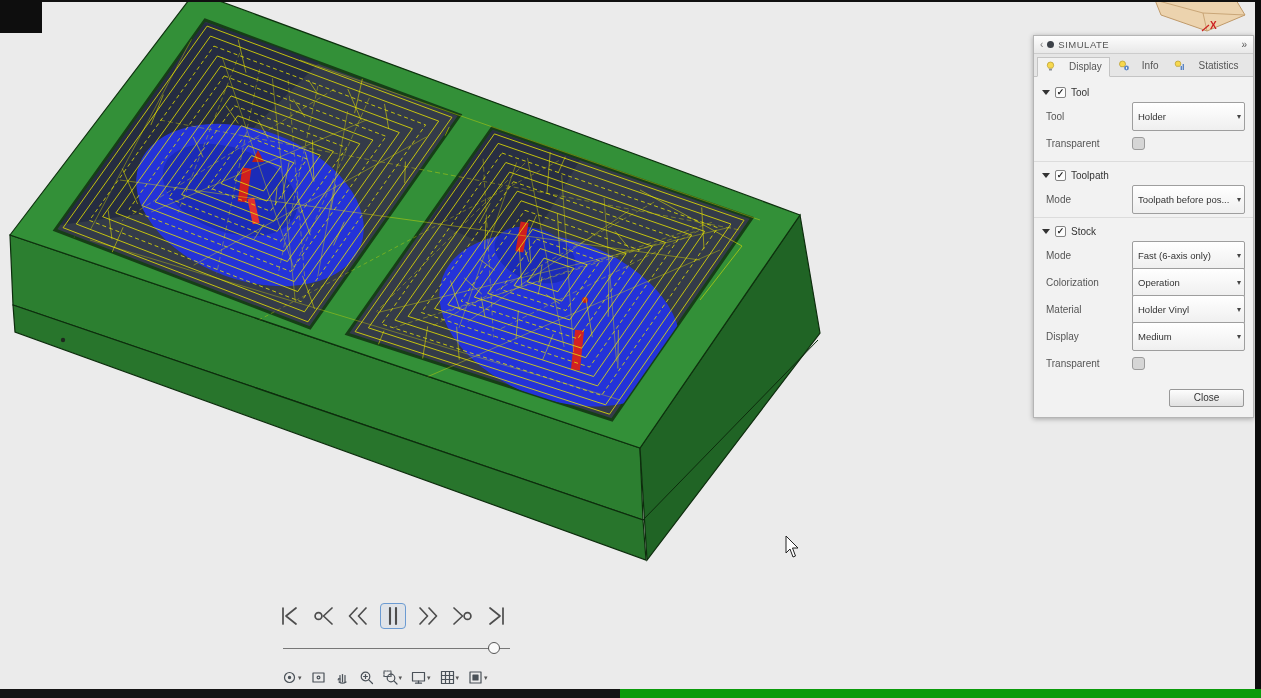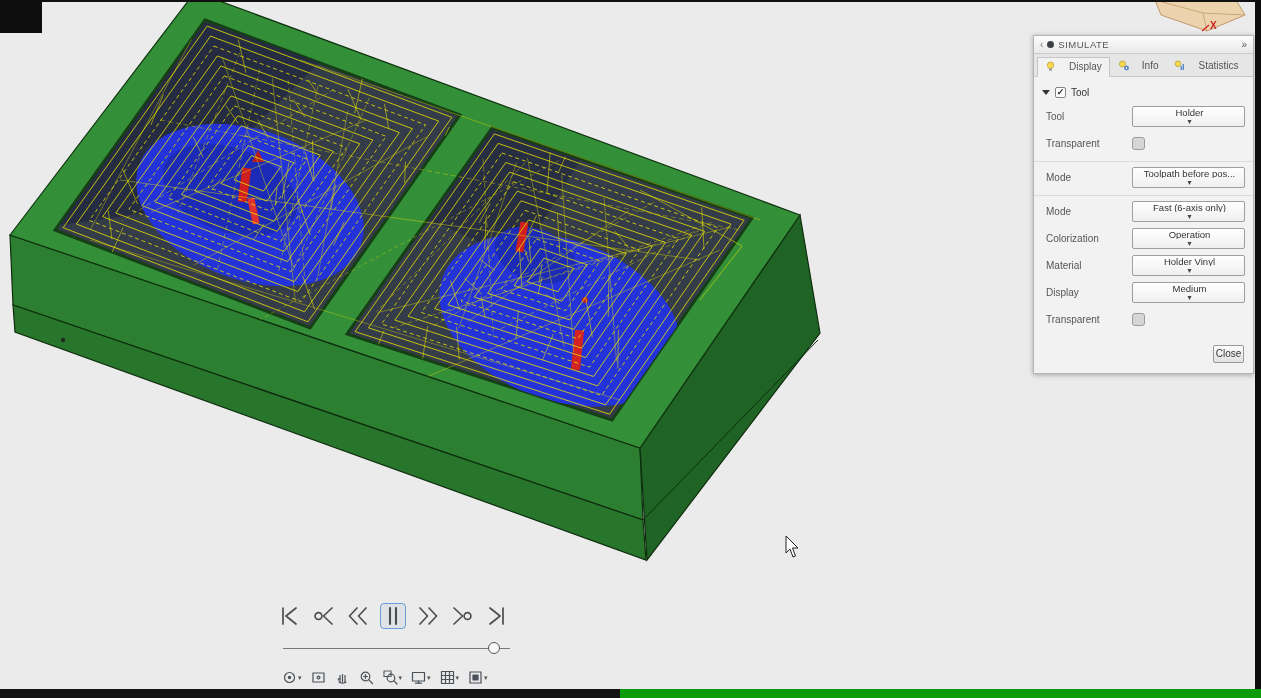--- a/index.html
+++ b/index.html
@@ -41,28 +41,28 @@
   .tri { width:0; height:0; border-left:4px solid transparent; border-right:4px solid transparent;
     border-top:5px solid #333; }
   .cb { width:11px; height:11px; border:1px solid #848484; background:#fdfdfd; border-radius:2px;
     font-size:9px; line-height:9px; text-align:center; color:#222; font-weight:bold; }
   .cb[data-checked="true"]::after { content:"✓"; }
   .cb.big { width:13px; height:13px; background:#d6d6d6; border-color:#9b9b9b; border-radius:3px; }
   .section-title { color:#333; }
   .row { display:flex; align-items:center; padding:0 8px 0 12px; height:27px; }
   .row-label { flex:1; color:#555; }
   .ctrl { width:113px; display:flex; align-items:center; }
-  .select { width:113px; height:21px; background:linear-gradient(#ffffff,#efefef);
+  .select { width:113px; height:29px; background:linear-gradient(#ffffff,#efefef);
     border:1px solid #9e9e9e; border-radius:2px; display:flex; align-items:center;
-    font-size:9.5px; color:#333; padding:0 3px 0 5px;flex-direction:column; }
+    font-size:9.5px; color:#333; padding:0 3px 0 5px; }
   .select .val { flex:1; white-space:nowrap; overflow:hidden; }
   .select .arr { color:#444; font-size:8px; }
   .sep { border-top:1px solid #dcdcdc; margin:4px 0 2px; }
   .close-row { display:flex; justify-content:flex-end; padding:12px 9px 2px; }
-  .btn-close { width:31px; height:18px; background:linear-gradient(#fdfdfd,#e1e1e1);
+  .btn-close { width:75px; height:18px; background:linear-gradient(#fdfdfd,#e1e1e1);
     border:1px solid #989898; border-radius:2px; font-size:10px; color:#333;
     text-align:center; line-height:16px; }
 
   
   .playback { position:absolute; left:278px; top:603px; z-index:4;
     display:flex; gap:10px; align-items:center; }
   .pb-btn { display:flex; align-items:center; justify-content:center; }
   .pb-btn svg { stroke:#4d4d4d; stroke-width:1.7; fill:none; stroke-linecap:round; stroke-linejoin:round; }
   .pause-wrap { border:1.5px solid #6b9bd2; border-radius:4px; background:rgba(120,160,210,.10); padding:0 2px; }
 
@@ -314,30 +314,40 @@
       </div>
       <div class="row">
         <span class="row-label">Transparent</span>
         <div class="ctrl">
           <span class="cb big" data-checked="false"></span>
         </div>
       </div>
 
       <div class="sep"></div>
 
+      <div class="section-header">
+        <span class="tri"></span>
+        <span class="cb" data-checked="true"></span>
+        <span class="section-title">Toolpath</span>
+      </div>
       <div class="row">
         <span class="row-label">Mode</span>
         <div class="select">
           <span class="val">Toolpath before pos...</span>
           <span class="arr">▾</span>
         </div>
       </div>
 
       <div class="sep"></div>
 
+      <div class="section-header">
+        <span class="tri"></span>
+        <span class="cb" data-checked="true"></span>
+        <span class="section-title">Stock</span>
+      </div>
       <div class="row">
         <span class="row-label">Mode</span>
         <div class="select">
           <span class="val">Fast (6-axis only)</span>
           <span class="arr">▾</span>
         </div>
       </div>
       <div class="row">
         <span class="row-label">Colorization</span>
         <div class="select">

